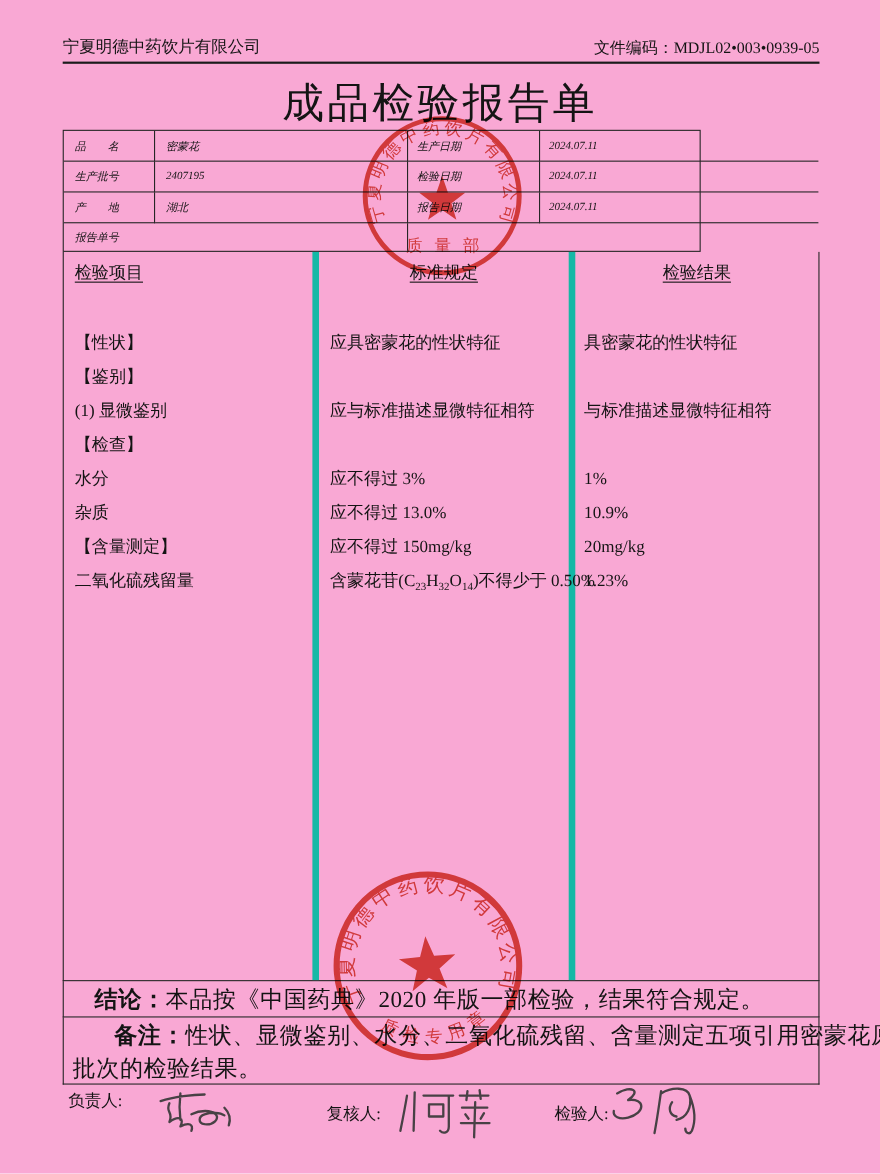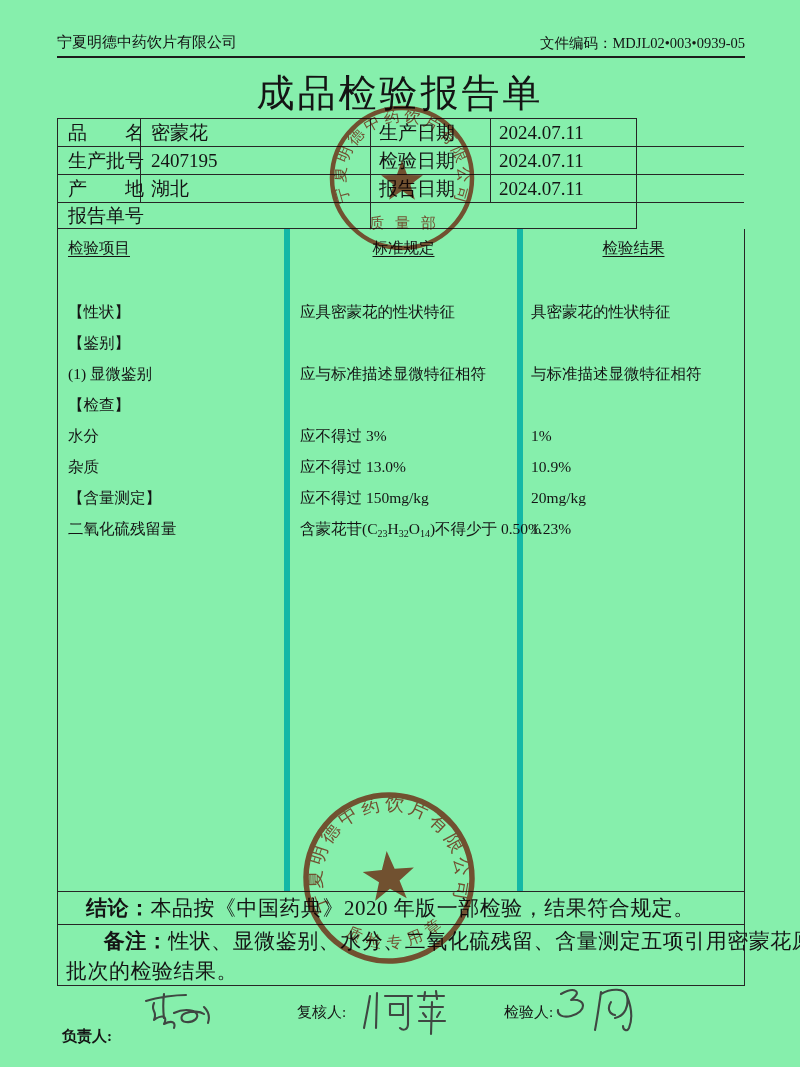--- a/index.html
+++ b/index.html
@@ -1,30 +1,30 @@
 <!DOCTYPE html>
 <html><head>
 <meta charset="utf-8">
 <style>
   html,body{margin:0;padding:0;background:#ffffff;}
-  .page{position:relative;width:800px;height:1067px;background:#86efac;overflow:hidden;
+  .page{position:relative;width:800px;height:1067px;background:#f9a8d4;overflow:hidden;
         font-family:"Liberation Serif","DejaVu Serif",serif;color:#141414;}
 
   
   .hdr-left{position:absolute;left:57px;top:33px;font-size:15px;white-space:nowrap;}
   .hdr-right{position:absolute;right:55px;top:34px;font-size:14.5px;white-space:nowrap;}
   .hdr-rule{position:absolute;left:57px;top:56px;width:688px;height:2px;background:#1c1c1c;}
   .title{position:absolute;left:0;top:68px;width:100%;text-align:center;
          font-size:38px;font-weight:normal;letter-spacing:3px;}
 
   
   .info-table{position:absolute;left:57px;top:118px;width:580px;height:111px;
               border:1px solid #262626;box-sizing:border-box;display:grid;
               grid-template-columns:83px 230px 120px 253px;
-              grid-template-rows:28px 28px 28px 25px;font-size:19px;}
+              grid-template-rows:28px 28px 28px 25px;font-size:10px;font-style:italic;}
   .ic{border-right:1px solid #262626;border-bottom:1px solid #262626;
       display:flex;align-items:center;padding-left:10px;box-sizing:border-box;white-space:nowrap;}
   .ic.p8{padding-left:8px;}
   .ic.noR{border-right:none;}
   .ic.noB{border-bottom:none;}
   .ic.spanA{grid-column:1/3;}
   .ic.spanB{grid-column:3/5;padding-left:6px;}
 
   
   .main-table{position:absolute;left:57px;top:229px;width:688px;height:663px;
@@ -136,21 +136,21 @@
   <div class="concl">
     <span class="bold">结论：</span>
       <span>本品按《中国药典》2020 年版一部检验，结果符合规定。</span>
   </div>
 
   <div class="remark">
     <div class="rl1"><span class="bold">备注：</span><span>性状、显微鉴别、水分、二氧化硫残留、含量测定五项引用密蒙花原料 710-231119</span></div>
     <div>批次的检验结果。</div>
   </div>
 
-  <span class="sig-label" style="left:62px;top:1027px;font-weight:bold;">负责人:</span>
+  <span class="sig-label" style="left:62px;top:991px;">负责人:</span>
   <svg class="sig-svg" style="left:130px;top:988px;" width="92" height="52" viewBox="0 0 92 52">
     <path d="M34,6 C33,14 33,22 34,30 M16,13 C28,9 46,7 56,7 M24,15 C20,24 28,22 24,32 C32,26 38,28 34,36 C42,32 46,34 44,40 M44,25 C52,21 62,21 66,25 C70,29 64,35 56,34 C50,33 50,27 56,25 C62,23 70,23 74,26 M74,19 C78,23 80,29 78,35"></path>
   </svg>
 
   <span class="sig-label" style="left:297px;top:1003px;">复核人:</span>
   <svg class="sig-svg" style="left:357px;top:984px;" width="104" height="56" viewBox="0 0 104 56">
     <path d="M13,12 C11,24 9,34 7,44 M20,9 L19,44 M28,12 L55,12 M33,20 L46,20 M46,20 L46,31 M33,31 L46,31 M33,20 L33,31 M51,12 L51,40 C51,46 46,47 43,44 M68,8 L67,16 M79,7 L80,15 M61,12 L87,12 M63,23 L86,23 M66,29 L69,33 M83,28 L80,33 M62,37 L88,37 M75,18 L74,50"></path>
   </svg>
 
   <span class="sig-label" style="left:504px;top:1003px;">检验人:</span>

